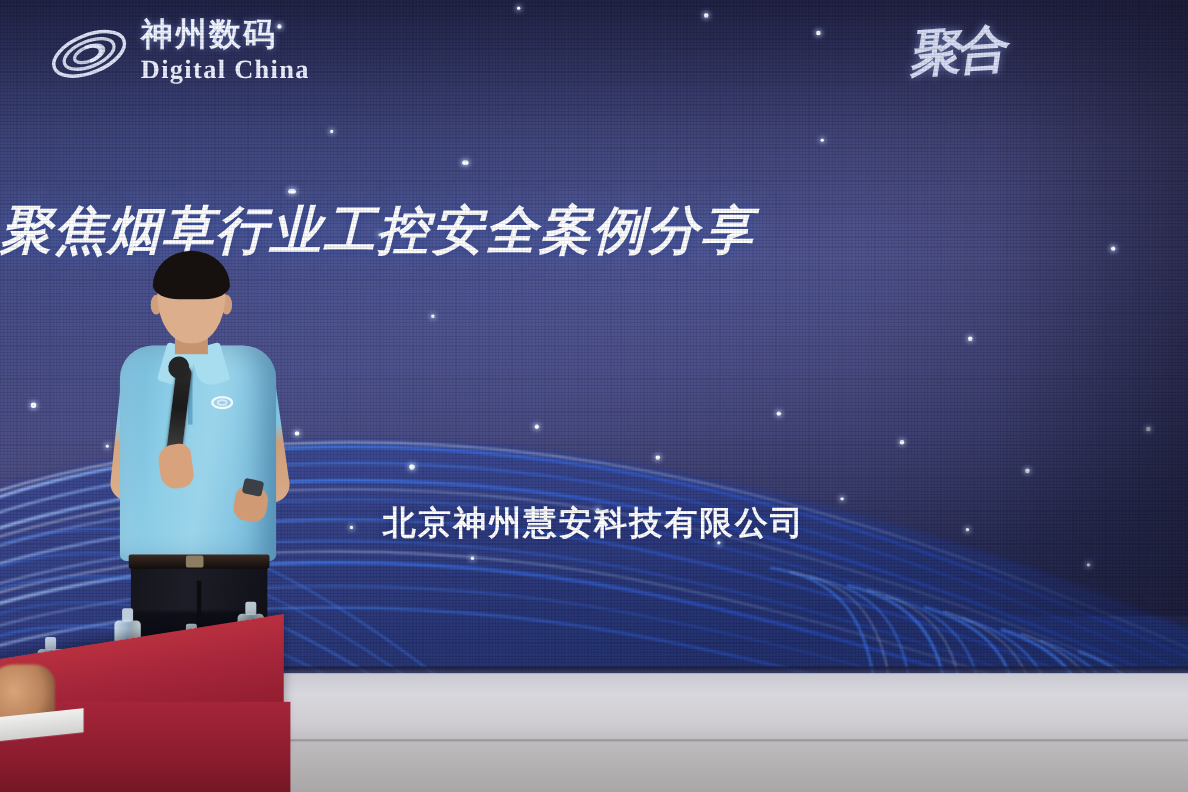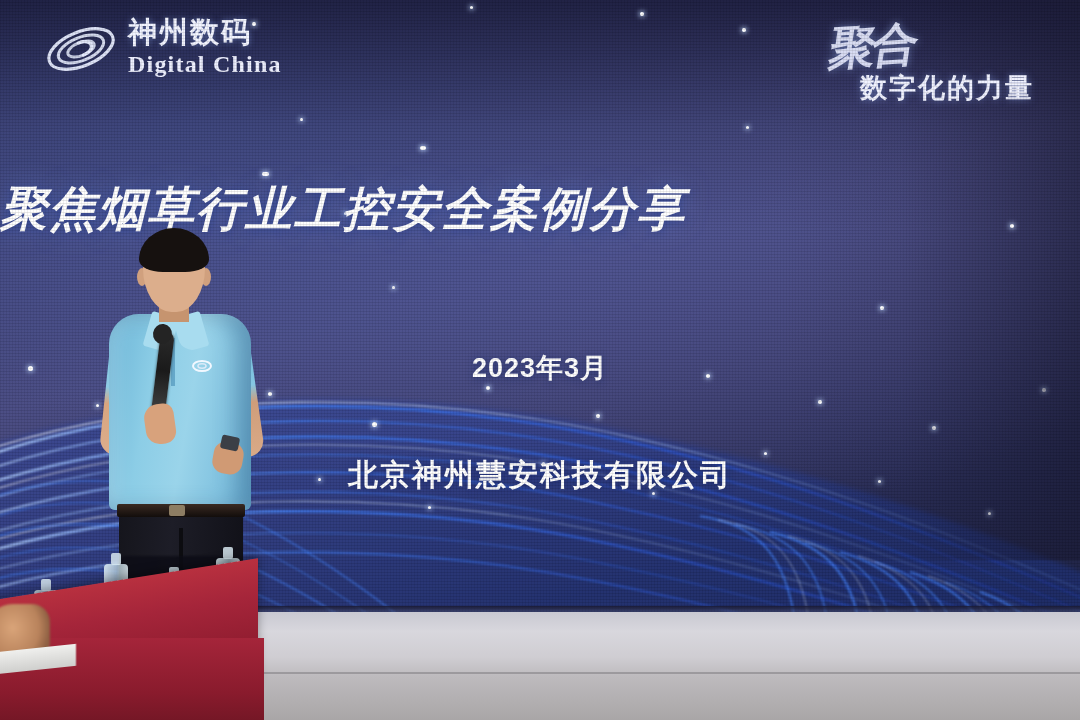--- a/index.html
+++ b/index.html
@@ -435,25 +435,23 @@
         </svg>
       </span>
       <span class="logo-words">
         <span class="logo-cn">神州数码</span>
         <span class="logo-en">Digital China</span>
       </span>
     </div>
 
     <div class="logo-juhe">
       <span class="juhe-brush">聚合</span>
-      <span class="juhe-sub">数字化的力量</span>
     </div>
 
     <div class="slide-title">聚焦烟草行业工控安全案例分享</div>
-    <div class="slide-date">2023年3月</div>
     <div class="slide-company">北京神州慧安科技有限公司</div>
   </div>
 
   <div class="floor-edge"></div>
   <div class="floor">
     <div class="floor-seam"></div>
   </div>
 
   <div class="speaker">
     <div class="sp-legs"></div>

